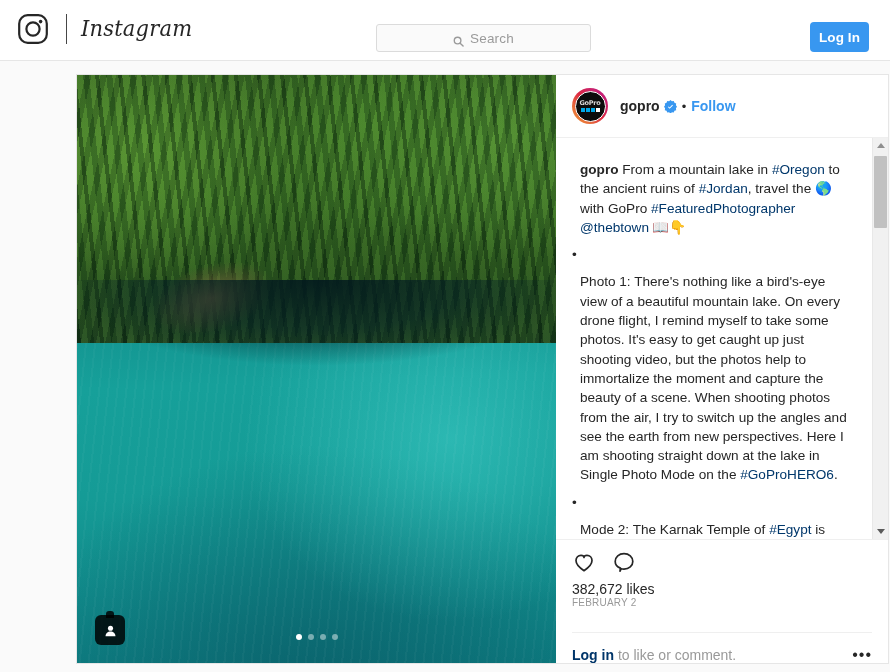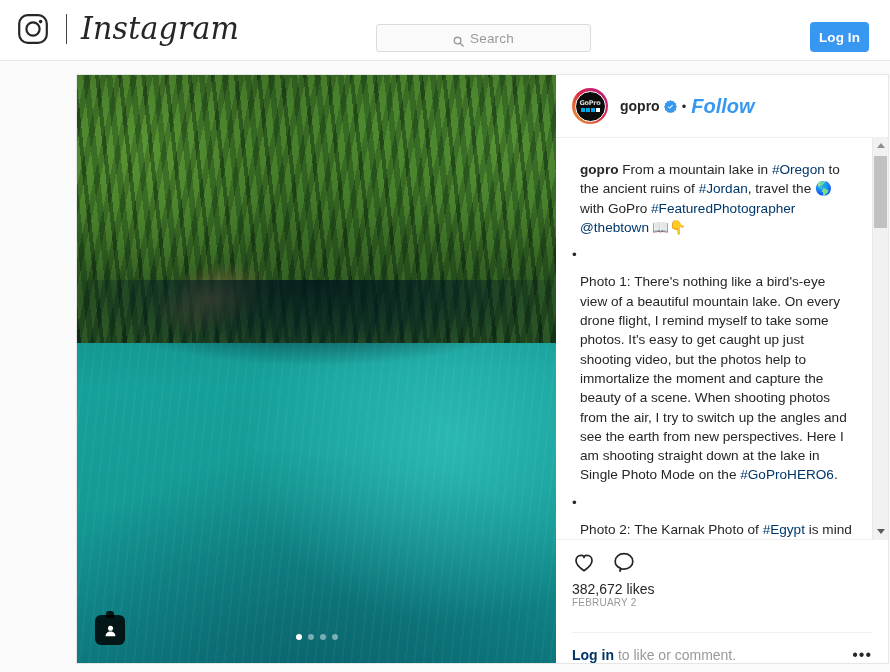--- a/index.html
+++ b/index.html
@@ -18,21 +18,21 @@
     border-bottom: 1px solid #e6e6e6;
   }
   .brand { position: absolute; left: 17px; top: 13px; display: flex; align-items: center; }
   .ig-glyph { width: 32px; height: 32px; }
   .brand-divider {
     width: 1px; height: 30px; background: #262626;
     margin: 0 14px 0 17px; opacity: .85;
   }
   .wordmark {
     font-family: "DejaVu Serif", "Liberation Serif", serif;
-    font-size: 30px; font-style: italic; font-weight: 400;
+    font-size: 21px; font-style: italic; font-weight: 400;
     color: #262626; letter-spacing: .2px; line-height: 32px;
     transform: scaleY(1.03);
   }
   .search-box {
     position: absolute; left: 376px; top: 24px;
     width: 215px; height: 28px;
     background: #fafafa;
     border: 1px solid #dbdbdb; border-radius: 3px;
     display: flex; align-items: center; justify-content: center;
   }
@@ -174,21 +174,21 @@
   }
   .gopro-squares { display: flex; gap: 1px; }
   .gopro-squares i { width: 4px; height: 4px; display: block; }
   .header-user {
     margin-left: 12px; display: flex; align-items: center; gap: 4px;
     font-size: 14px;
   }
   .uname { font-weight: bold; color: #262626; }
   .verified { width: 13px; height: 13px; display: block; }
   .sep { color: #262626; font-size: 13px; padding: 0 1px; }
-  .follow { color: #3897f0; font-weight: bold; font-size: 20px; cursor: pointer; font-style: italic; }
+  .follow { color: #3897f0; font-weight: bold; font-size: 14px; cursor: pointer; }
 
   
   .caption-wrap {
     flex: 1 1 auto; position: relative;
     display: flex; overflow: hidden;
     border-bottom: 1px solid #efefef;
   }
   .caption {
     flex: 1 1 auto;
     padding: 14px 12px 10px 16px;
@@ -339,21 +339,21 @@
     </div>
 
     <div class="caption-wrap">
       <div class="caption">
         <p>
           <b>gopro</b><span id="intro-rich"><span> From a mountain lake in </span><span class="lnk">#Oregon</span><span> to the ancient ruins of </span><span class="lnk">#Jordan</span><span>, travel the 🌎 with GoPro </span><span class="lnk">#FeaturedPhotographer</span><span> </span><span class="lnk">@thebtown</span><span> 📖👇</span></span>
         </p>
         <span class="bullet">•</span>
         <p><span>Photo 1: There's nothing like a bird's-eye view of a beautiful mountain lake. On every drone flight, I remind myself to take some photos. It's easy to get caught up just shooting video, but the photos help to immortalize the moment and capture the beauty of a scene. When shooting photos from the air, I try to switch up the angles and see the earth from new perspectives. Here I am shooting straight down at the lake in Single Photo Mode on the </span><span class="lnk">#GoProHERO6</span><span>.</span></p>
         <span class="bullet">•</span>
-        <p><span>Photo 2: The Karnak Photo of </span><span class="lnk">#Egypt</span><span> is mind blowing. 134 pillars shine pure gold</span></p>
+        <p><span>Mode 2: The Karnak Temple of </span><span class="lnk">#Egypt</span><span> is mind blowing. 134 pillars shine pure gold</span></p>
       </div>
 
       <div class="sbar">
         <div class="sbar-btn up">
           <span class="arrow up"></span>
         </div>
         <div class="sbar-thumb"></div>
         <div class="sbar-btn down">
           <span class="arrow down"></span>
         </div>

